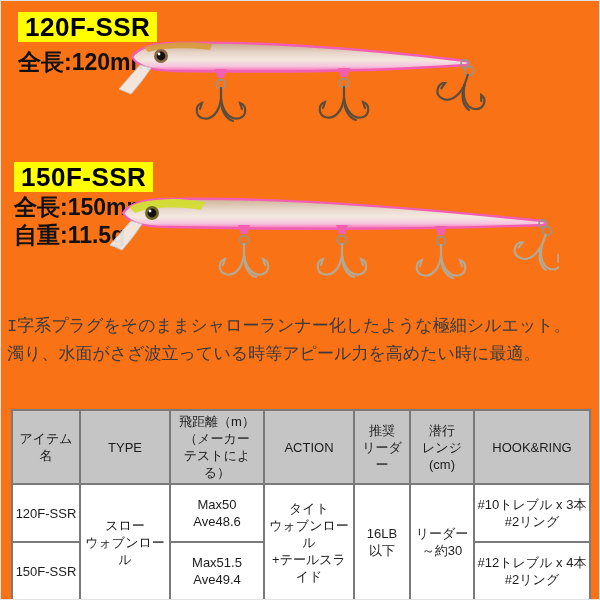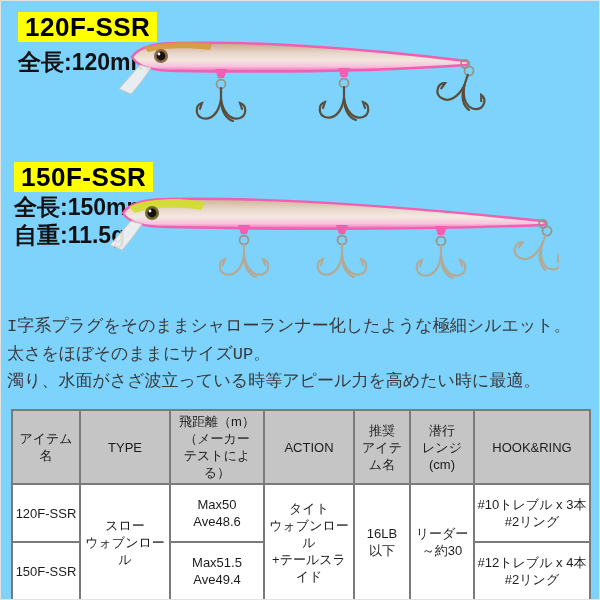--- a/index.html
+++ b/index.html
@@ -10,21 +10,21 @@
     --desc-text:#3a3a3a;
     --lure-pink:#f25fb0;
     --lure-gold:#d79b3a;
     --lure-chartreuse:#d3dc33;
     --hook-dark:#5a4d3c;
     --hook-light:#b3a995;
   }
   *{margin:0;padding:0;box-sizing:border-box;}
   html,body{background:#fff;}
   body{font-family:"Liberation Sans","DejaVu Sans",sans-serif;color:var(--text-dark);}
-  .page{position:relative;width:600px;height:600px;background:#7dd3fc;border:1px solid #e2e2e2;overflow:hidden;}
+  .page{position:relative;width:600px;height:600px;background:#f97316;border:1px solid #e2e2e2;overflow:hidden;}
 
   
   .chip{position:absolute;display:inline-block;background:var(--highlight);
         font-weight:bold;font-size:26px;line-height:30px;padding:0 7px;color:#000;letter-spacing:0.5px;}
   .chip1{left:17px;top:11px;}
   .chip2{left:13px;top:161px;}
 
   
   .spec{position:absolute;font-weight:bold;font-size:23px;line-height:28px;color:#111;}
   .spec1{left:17px;top:47px;}
@@ -155,21 +155,20 @@
         <use href="#treble2"></use>
       </g>
     <g transform="translate(440,58) rotate(20)">
         <use href="#treble2"></use>
       </g>
     <circle class="ring ring-silver" cx="436" cy="51" r="4"></circle>
   </svg>
 
   <div class="desc">
     <div>I字系プラグをそのままシャローランナー化したような極細シルエット。</div>
-    <div>太さをほぼそのままにサイズUP。</div>
     <div>濁り、水面がさざ波立っている時等アピール力を高めたい時に最適。</div>
   </div>
 
   <table class="spec-table">
     <colgroup>
       <col style="width:68px">
         <col style="width:90px">
         <col style="width:94px">
       <col style="width:90px">
         <col style="width:56px">
@@ -178,21 +177,21 @@
     </colgroup>
     <thead>
       <tr>
         <th>アイテム名</th>
         <th>TYPE</th>
         <th>飛距離（m）
 （メーカー
 テストによる）</th>
         <th>ACTION</th>
         <th>推奨
-アイテム名</th>
+リーダー</th>
         <th>潜行
 レンジ
 (cm)</th>
         <th>HOOK&amp;RING</th>
       </tr>
     </thead>
     <tbody>
       <tr>
         <td>120F-SSR</td>
         <td rowspan="2">スロー

